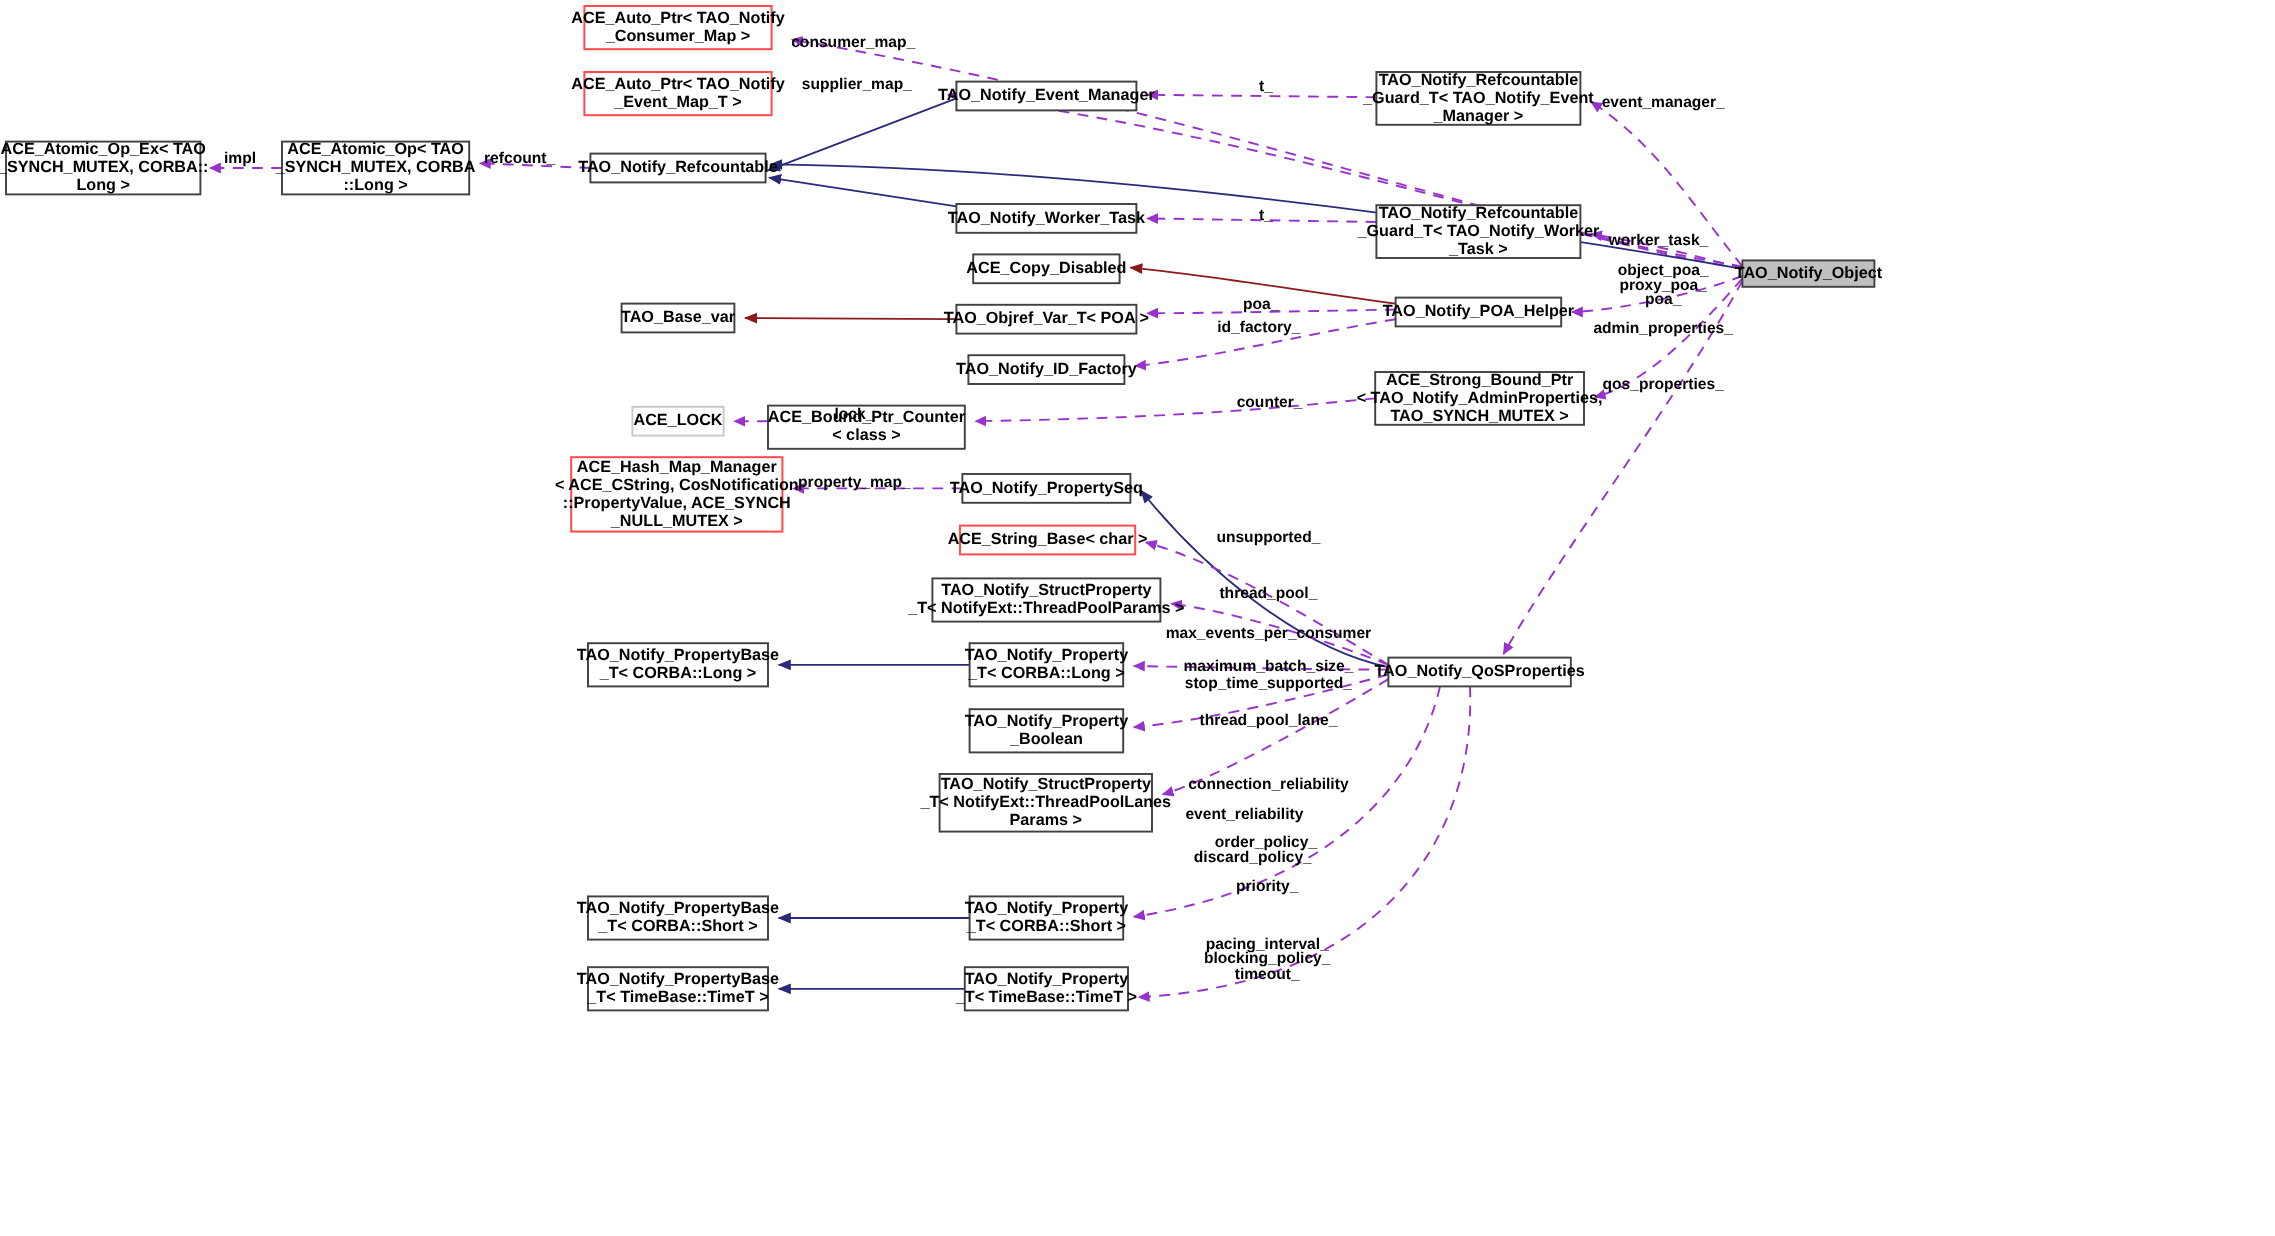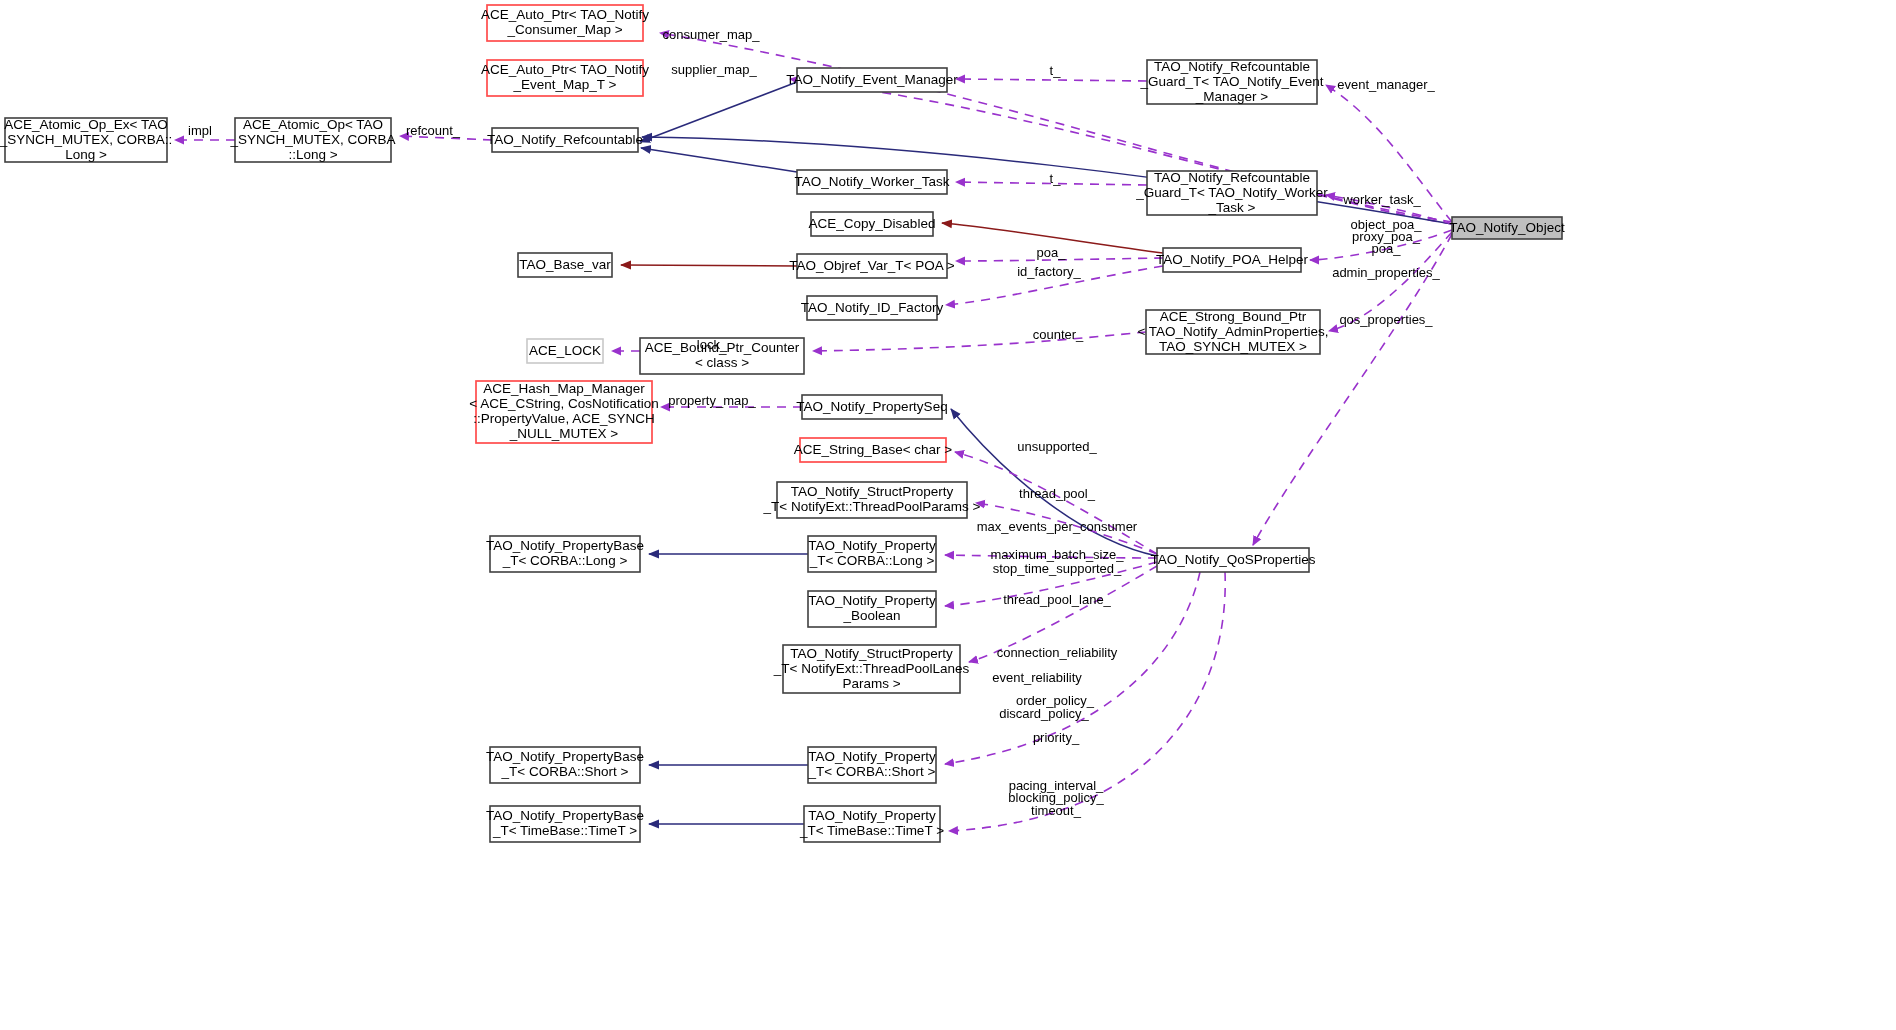--- a/index.html
+++ b/index.html
@@ -1,17 +1,17 @@
 <!DOCTYPE html>
 <html><head>
 <meta charset="utf-8">
 <style>
   html,body{margin:0;padding:0;background:#ffffff;}
   body{font-family:"Liberation Sans","DejaVu Sans",sans-serif;}
-  #stage{position:relative;width:1896px;height:1030px;background:#fff;overflow:hidden;}
+  #stage{position:relative;width:1896px;height:1030px;background:#fff;overflow:hidden;font-weight:bold;}
   svg{position:absolute;left:0;top:0;width:1896px;height:1030px;}
   .nodeText{font-family:"Liberation Sans","DejaVu Sans",sans-serif;font-size:13.5px;fill:#000;text-anchor:middle;dominant-baseline:middle;}
   .edgeText{font-family:"Liberation Sans","DejaVu Sans",sans-serif;font-size:13px;fill:#000;text-anchor:middle;dominant-baseline:middle;}
   .boxStd{fill:#ffffff;stroke:#404040;stroke-width:1.6;}
   .boxRed{fill:#ffffff;stroke:#ff4c4c;stroke-width:1.7;}
   .boxGray{fill:#ffffff;stroke:#c8c8c8;stroke-width:1.6;}
   .boxCur{fill:#bfbfbf;stroke:#404040;stroke-width:1.6;}
   .eInherit{stroke:#2a2a7a;stroke-width:1.5;fill:none;}
   .eRed{stroke:#8b1a1a;stroke-width:1.5;fill:none;}
   .eUse{stroke:#9932cc;stroke-width:1.6;fill:none;stroke-dasharray:9 7;}

